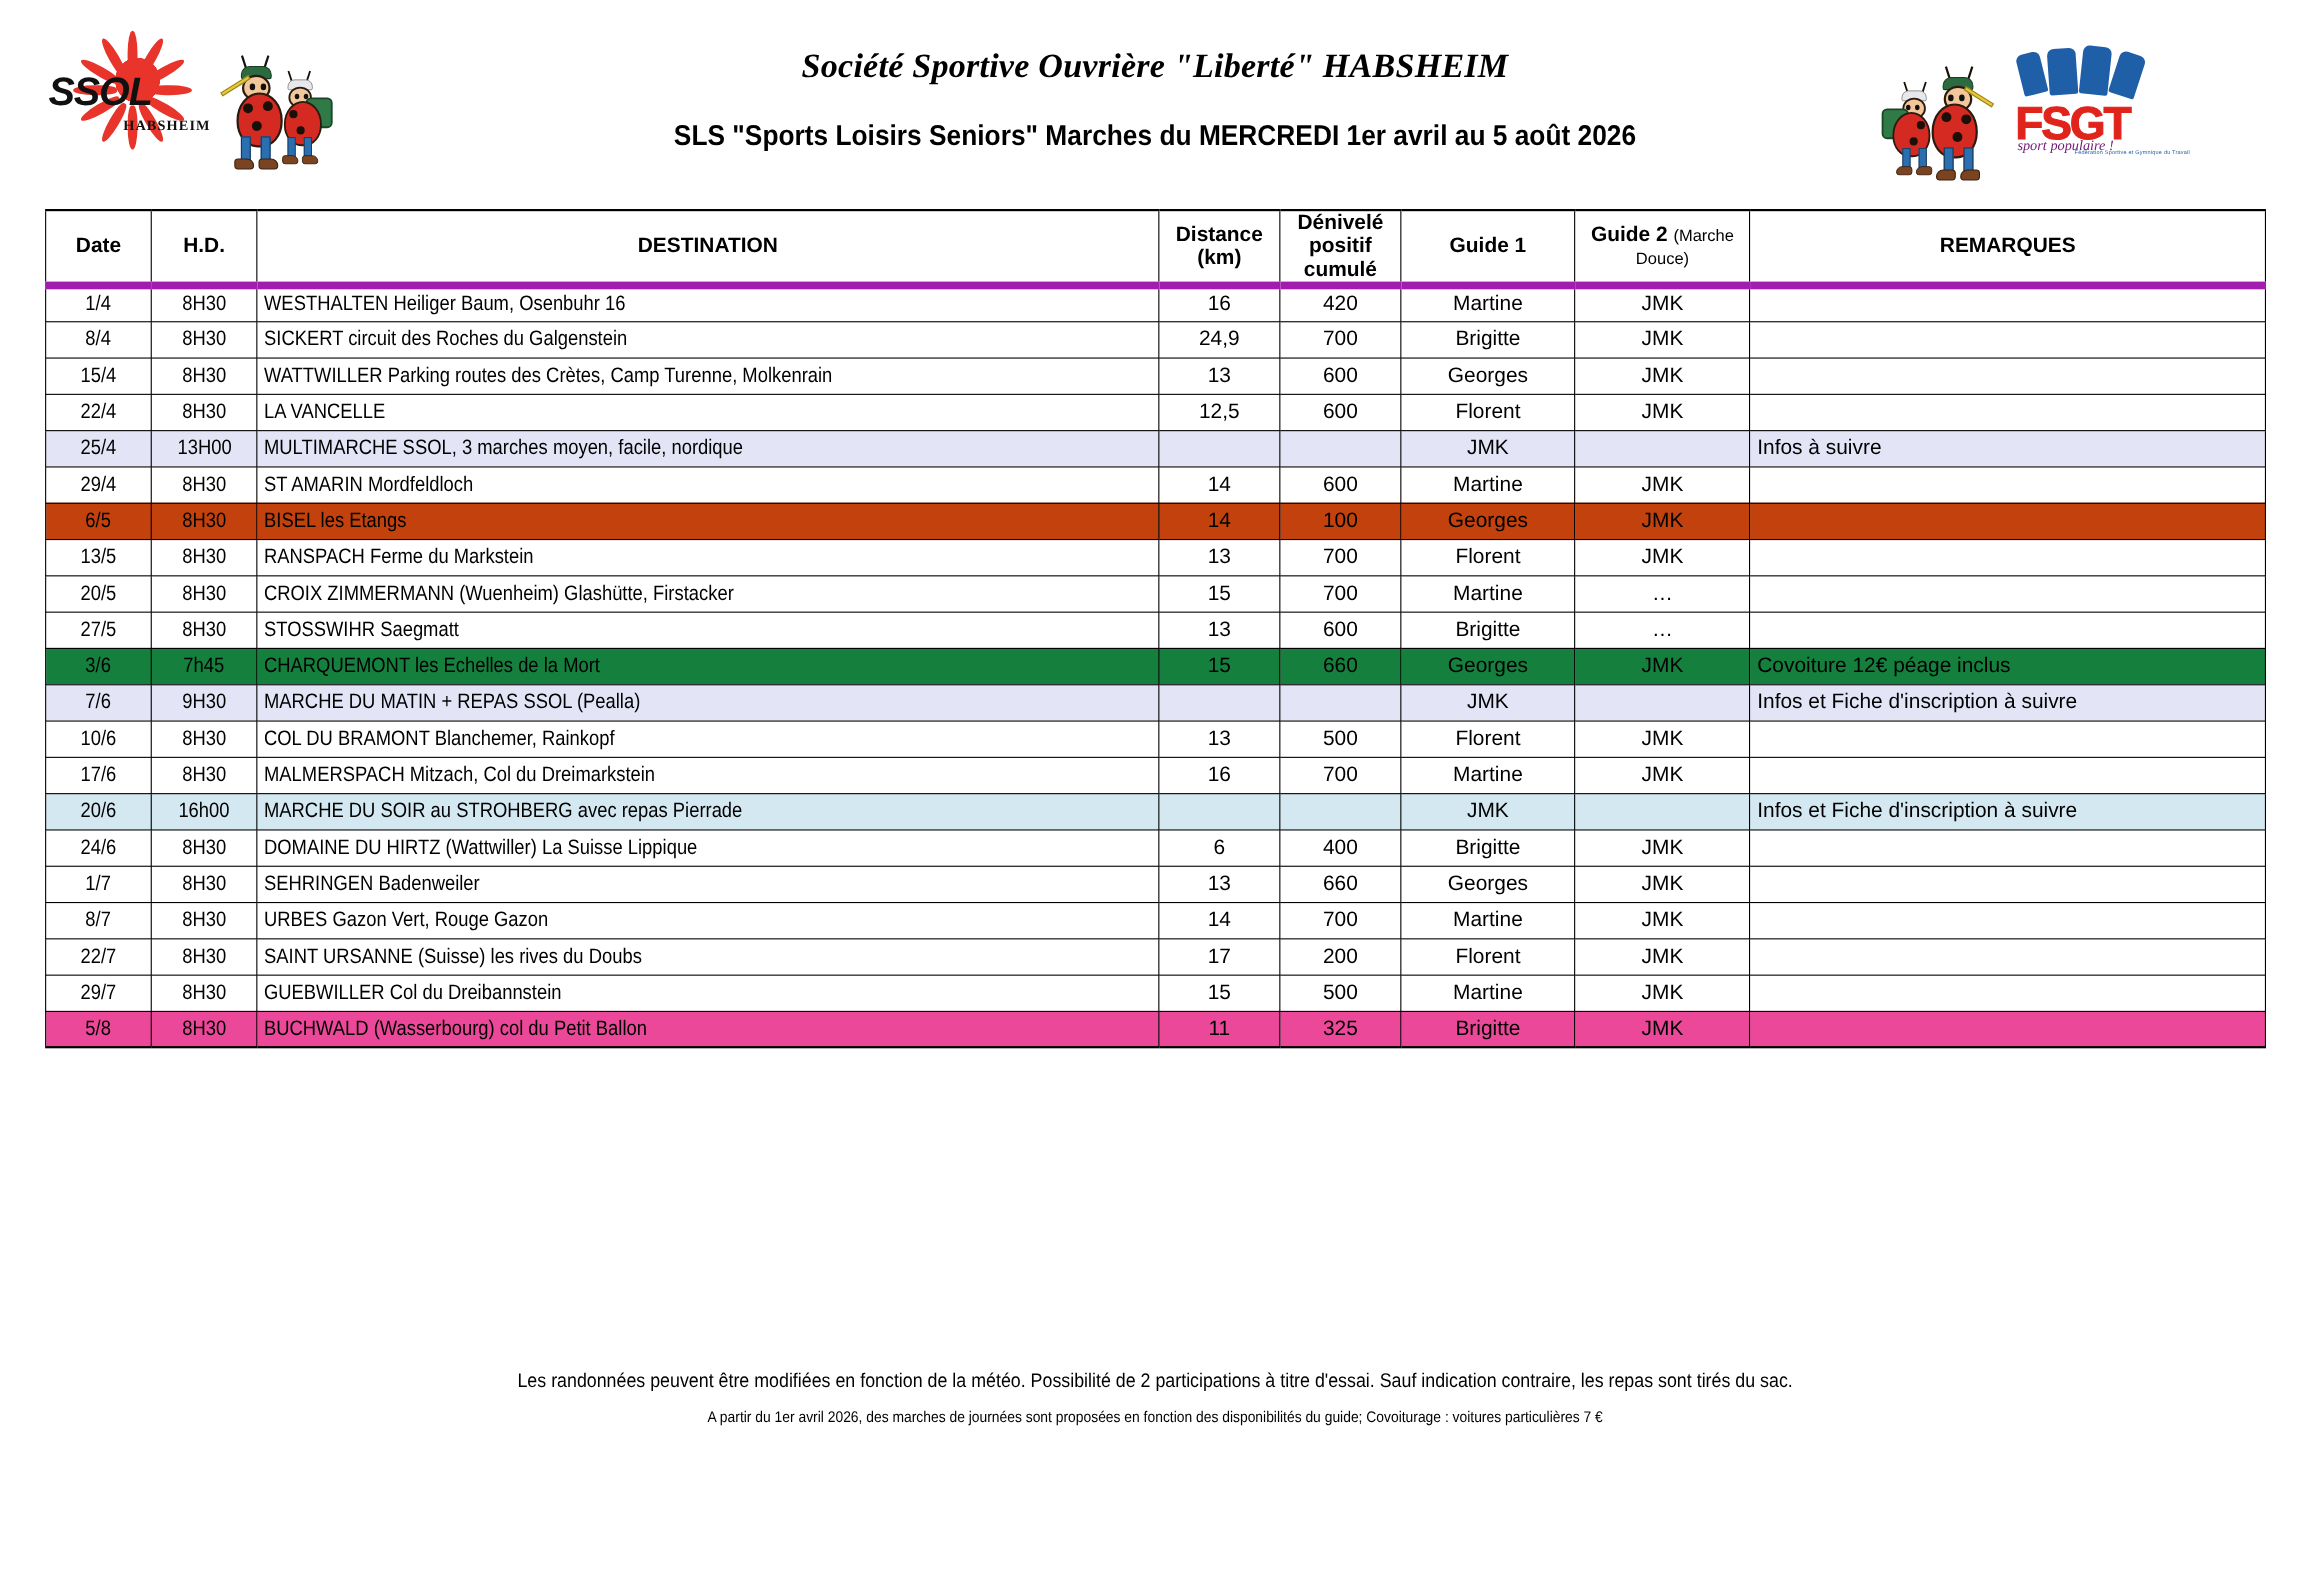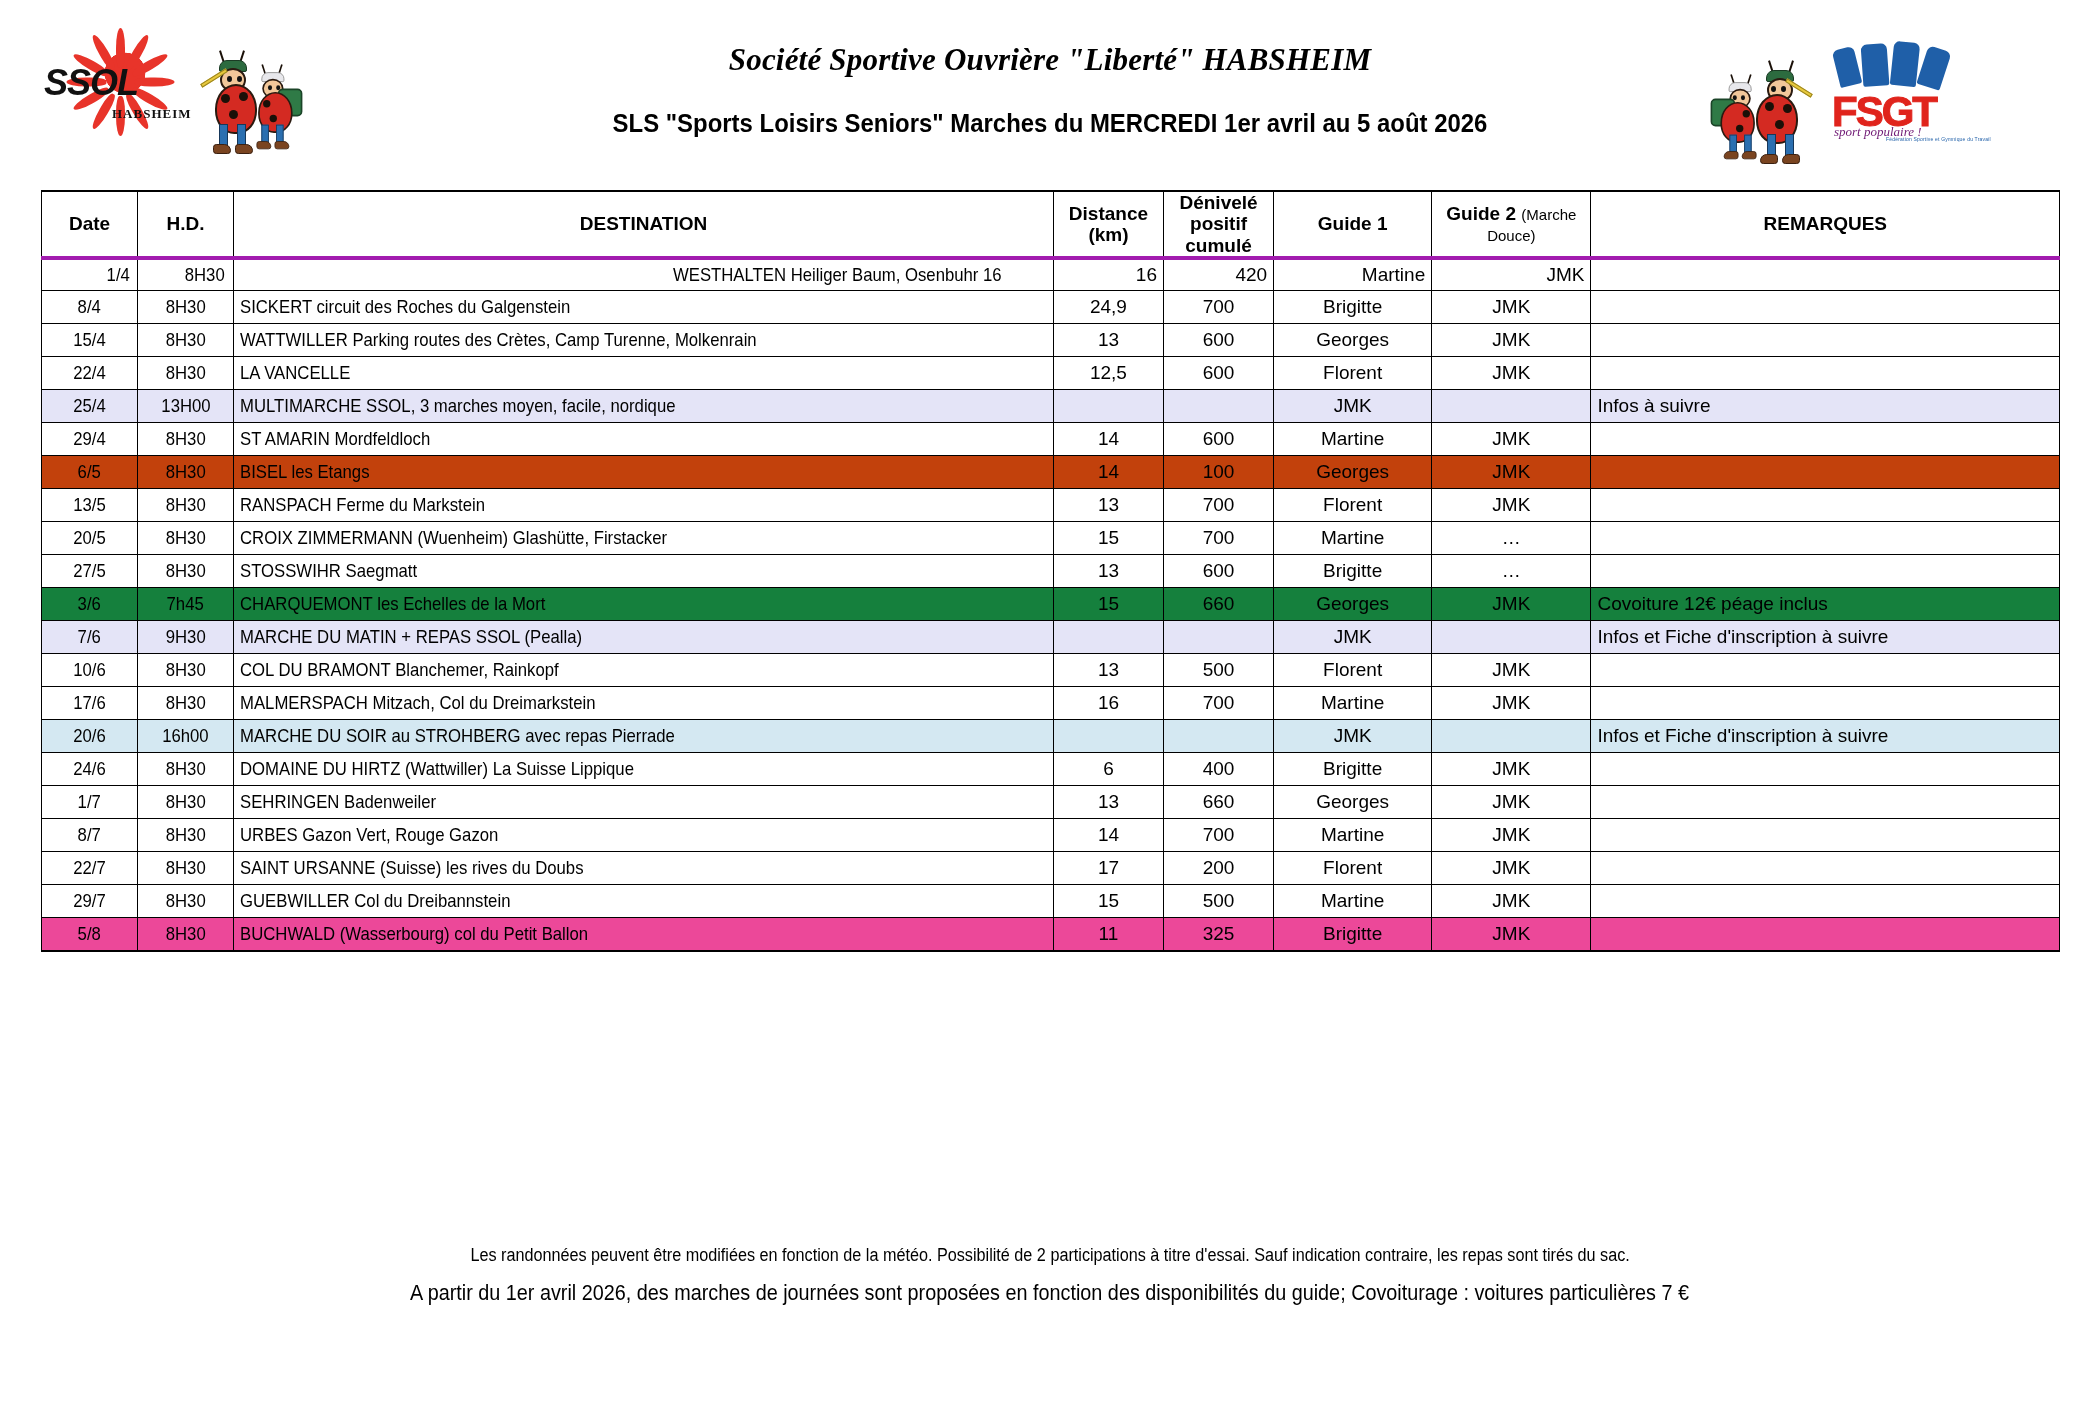--- a/index.html
+++ b/index.html
@@ -172,35 +172,35 @@
   table.sched tbody td { height: 33px; font-size: 19px; }
   td.c-date-v, td.c-hd-v { text-align: center; font-family: "Liberation Sans", sans-serif; }
   td.c-dest-v {
     text-align: left; padding-left: 10px;
     font-family: "Liberation Sans", sans-serif;
     transform-origin: left center;
   }
   td.c-dist-v, td.c-deniv-v, td.c-g1-v, td.c-g2-v { text-align: center; }
   td.c-rem-v { text-align: left; padding-left: 12px; }
 
-  tbody tr.sep-top td { border-top: 4px solid #a21caf; text-align: right; }
+  tbody tr.sep-top td { border-top: 7px solid #a21caf; }
   tbody tr:last-child td { border-bottom: 2px solid #000; }
 
   .narrow { display: inline-block; transform: scaleX(0.88); transform-origin: left center; }
   .narrow-c { display: inline-block; transform: scaleX(0.88); }
 
   
   .footer {
     position: absolute;
     left: 0; right: 0; top: 1245px;
     text-align: center;
   }
   .footer .line { margin-bottom: 14px; }
   .footer .l1 { font-size: 18px; }
-  .footer .l2 { font-size: 22px; }
+  .footer .l2 { font-size: 14px; }
   .footer .l3 { font-size: 19px; font-weight: bold; }
   .footer .cond { display: inline-block; transform: scaleX(0.9); }
 </style>
 </head>
 <body>
 
 <div class="page">
 
   <div class="header">
 

